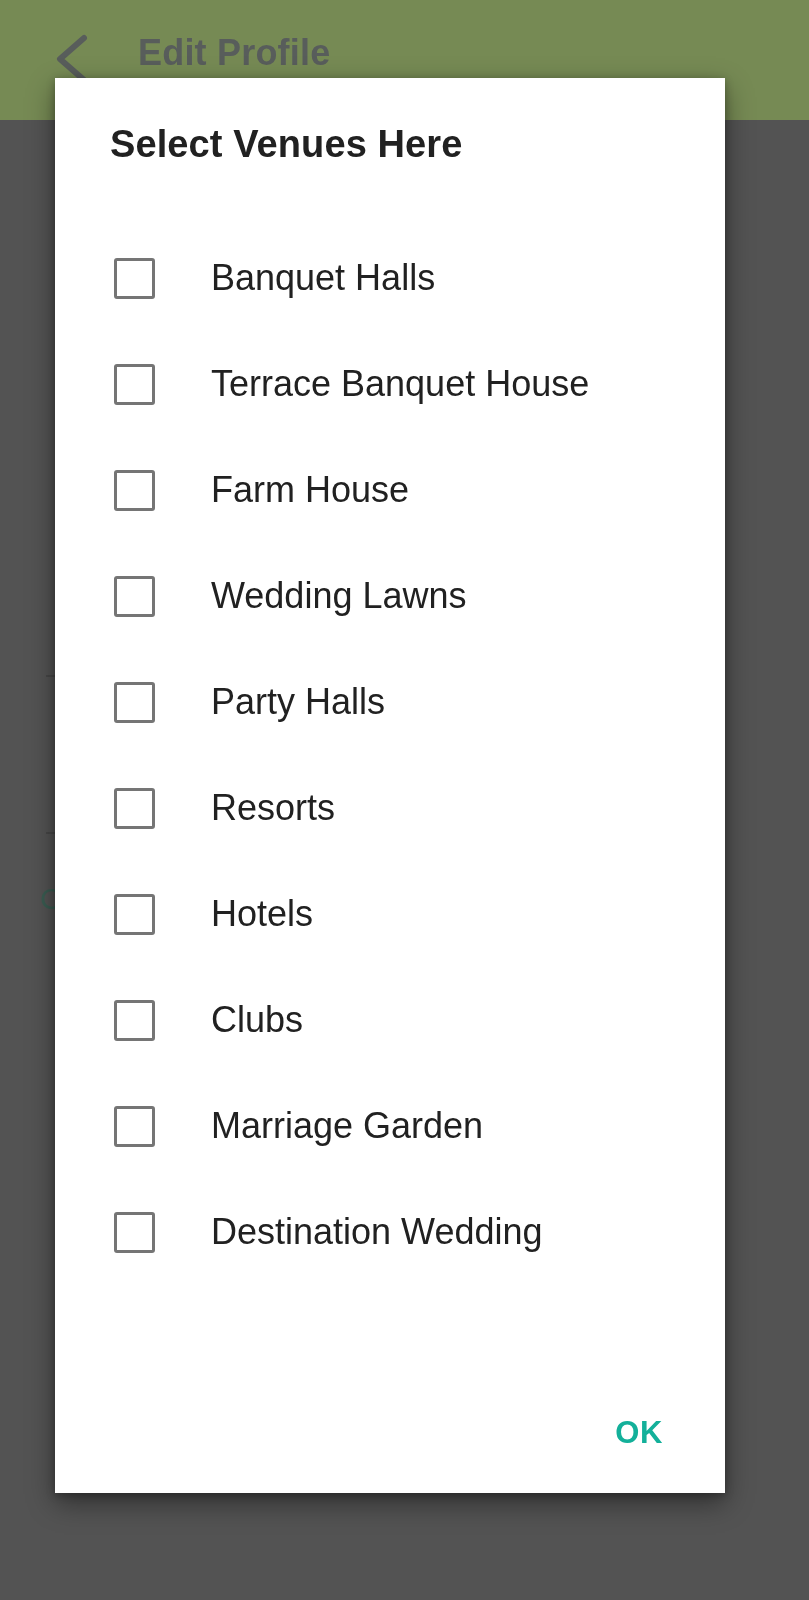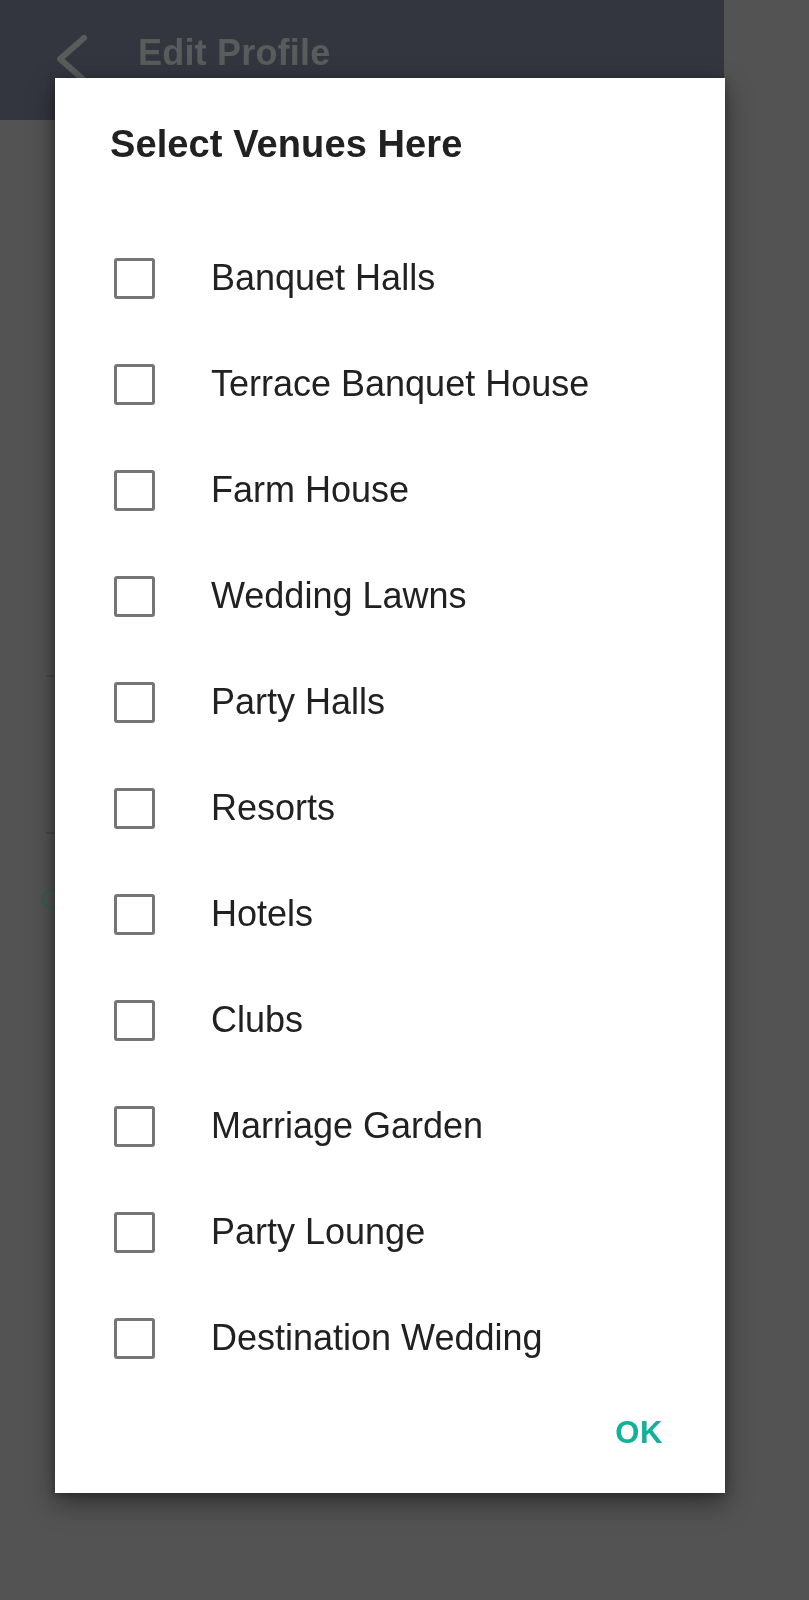--- a/index.html
+++ b/index.html
@@ -19,23 +19,23 @@
   
   .app-screen {
     position: absolute;
     inset: 0;
     background: #616161;
   }
 
   .appbar {
     position: absolute;
     top: 0; left: 0;
-    width: 724px;
+    width: 809px;
     height: 120px;
-    background: #0f172a;
+    background: #bef264;
   }
 
   .appbar-back {
     position: absolute;
     left: 48px;
     top: 30px;
     width: 52px;
     height: 58px;
   }
   .appbar-back svg { display:block; width:100%; height:100%; }
@@ -220,24 +220,20 @@
       <div class="option-row">
         <div class="checkbox"></div>
         <div class="option-label">Clubs</div>
       </div>
       <div class="option-row">
         <div class="checkbox"></div>
         <div class="option-label">Marriage Garden</div>
       </div>
       <div class="option-row">
         <div class="checkbox"></div>
-        <div class="option-label">Party Lounge</div>
-      </div>
-      <div class="option-row">
-        <div class="checkbox"></div>
         <div class="option-label">Destination Wedding</div>
       </div>
     </div>
 
   <div class="dialog-actions">
     <button class="ok-button">OK</button>
   </div>
 
 </div>
 

